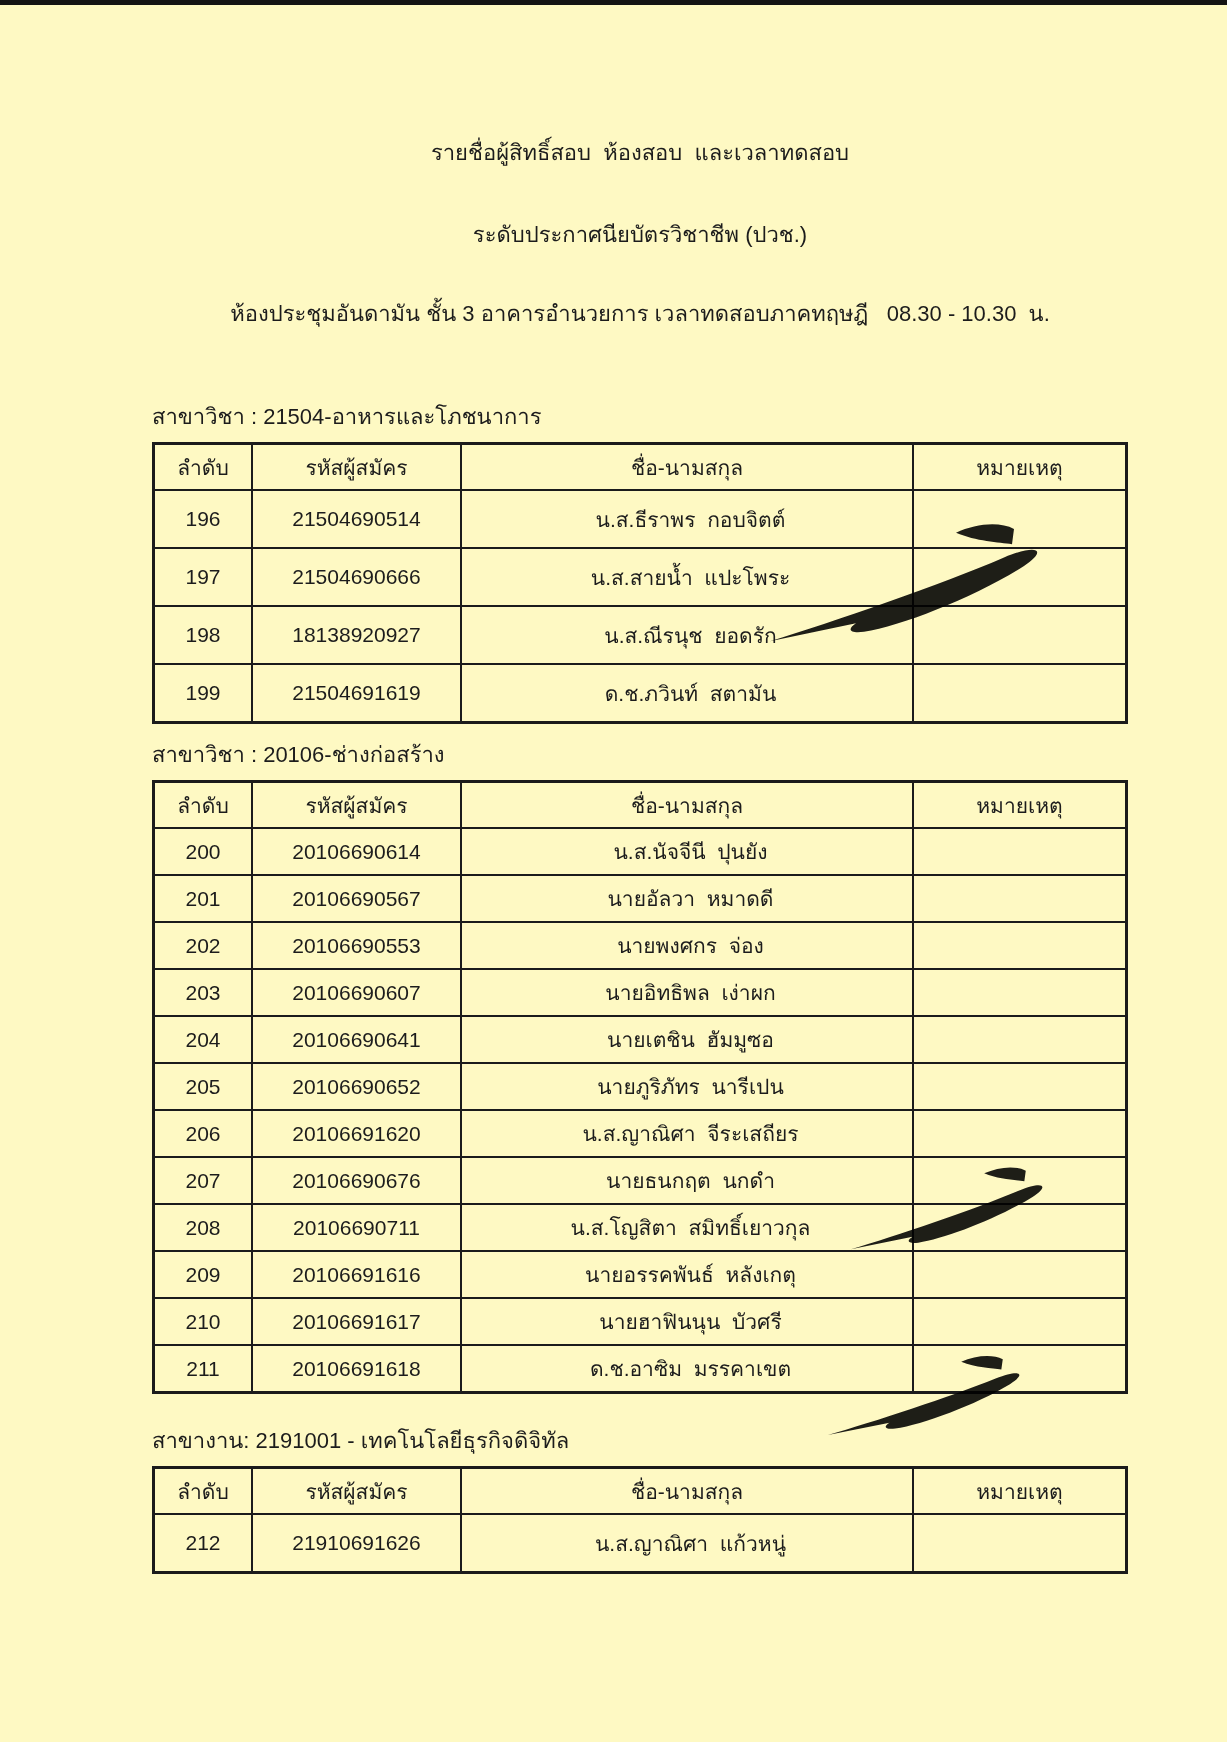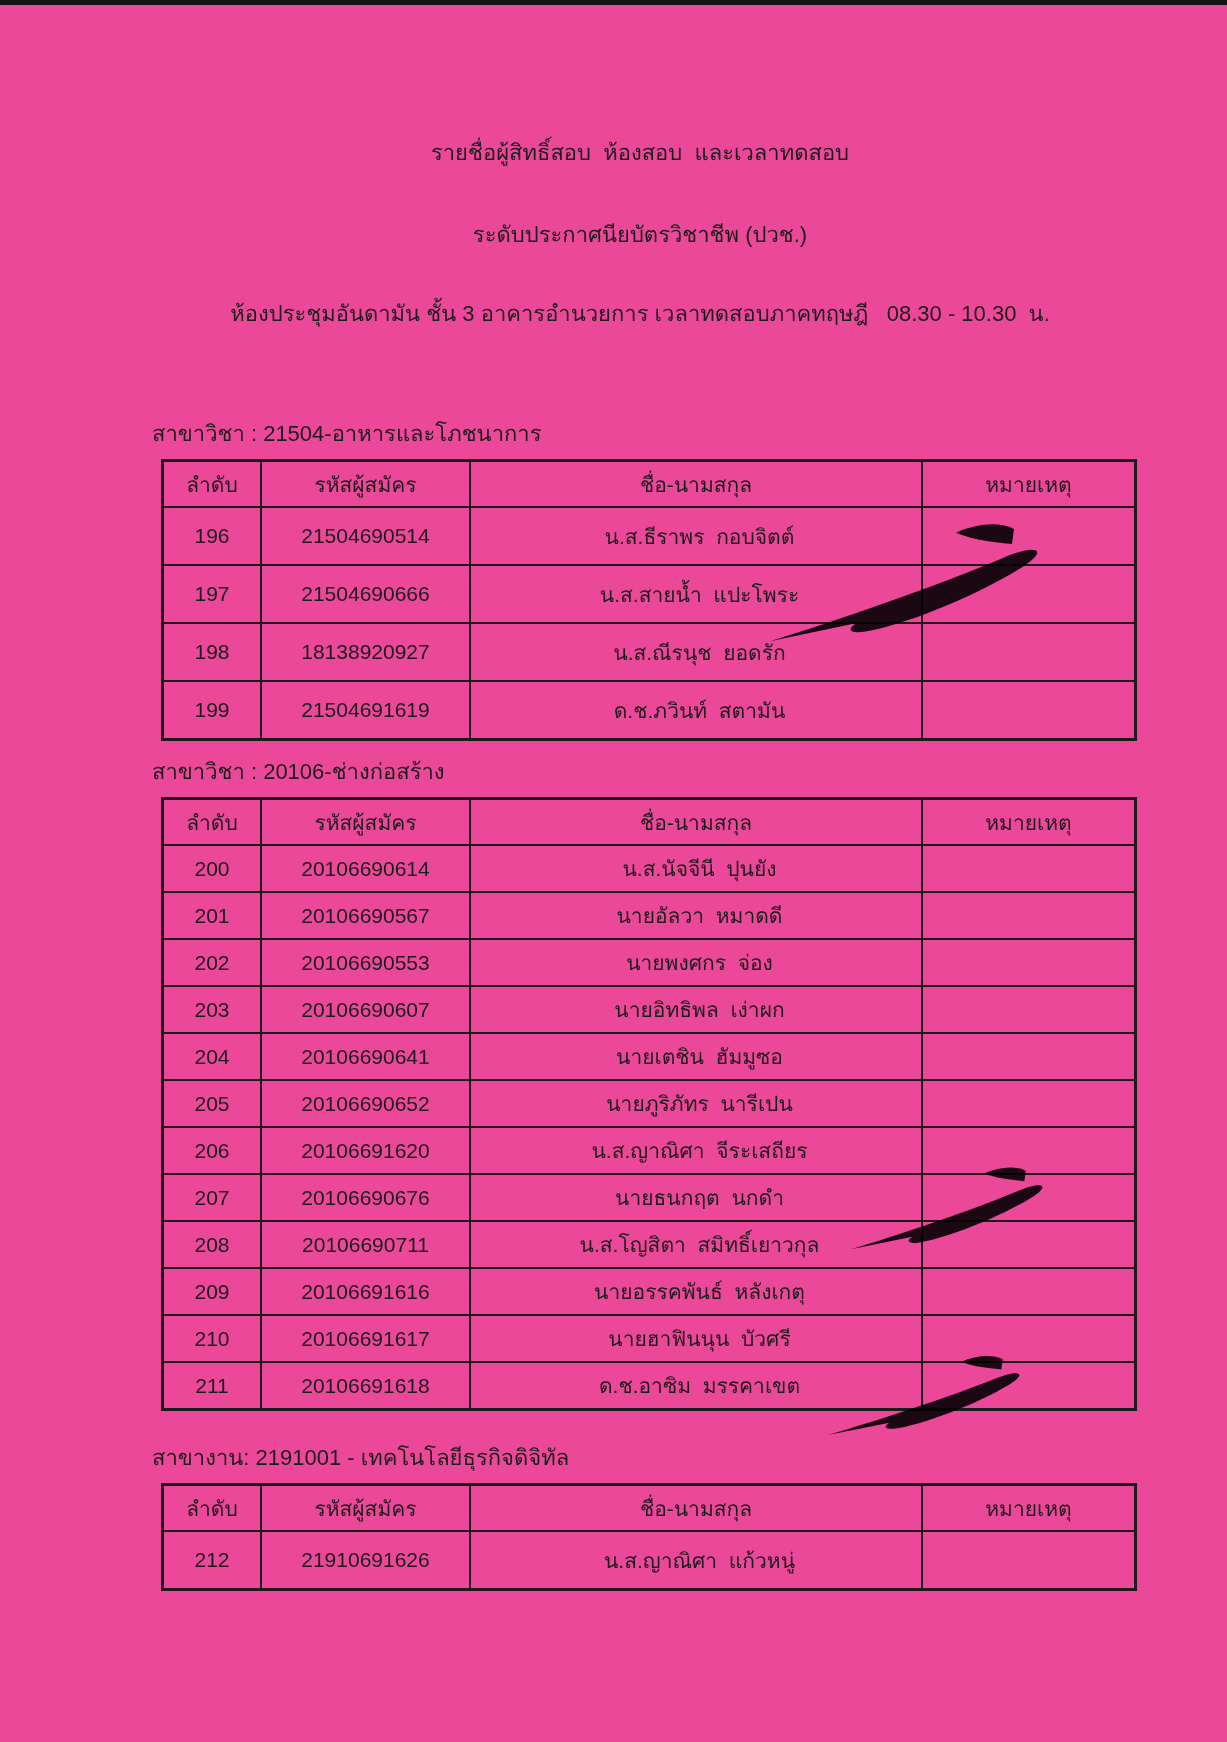--- a/index.html
+++ b/index.html
@@ -1,44 +1,43 @@
 <!DOCTYPE html>
 <html><head>
 <meta charset="utf-8">
 <style>
   html,body{margin:0;padding:0;background:#e8e8e8;}
   .page{
     position:relative;
     width:1227px;height:1742px;
     margin:0 auto;
-    background:#ec4899;
+    background:#fef9c3;
     overflow:hidden;
     font-family:"Liberation Sans","DejaVu Sans",sans-serif;
     color:#1c1c1c;
   }
   .scan-edge{position:absolute;top:0;left:0;right:0;height:5px;background:#141414;}
   .content{margin-left:152px;width:976px;}
   .doc-header{padding-top:102px;text-align:center;white-space:pre-wrap;}
   .title{font-size:22px;line-height:30px;}
   .title-l2{margin-top:16px;}
   .title-l3{margin-top:13px;font-size:22px;}
   .section-label{
-    margin-top:54px;
+    margin-top:37px;
     font-size:22px;line-height:30px;
     text-align:left;
   }
   .exam-section:nth-child(2) .section-label{margin-top:16px;}
   .exam-section:nth-child(3) .section-label{margin-top:32px;}
   table.roster-table{
     margin-top:10px;
     border-collapse:collapse;
     table-layout:fixed;
     width:976px;
     border:3px solid #1b1b1b;
-    margin-left:9px;
   }
   .roster-table th,.roster-table td{
     border:2px solid #1b1b1b;
     font-size:21px;
     font-weight:normal;
     padding:0;
     overflow:hidden;
   }
   .roster-table th{height:44px;text-align:center;}
   .roster-table td{height:56px;text-align:center;}

